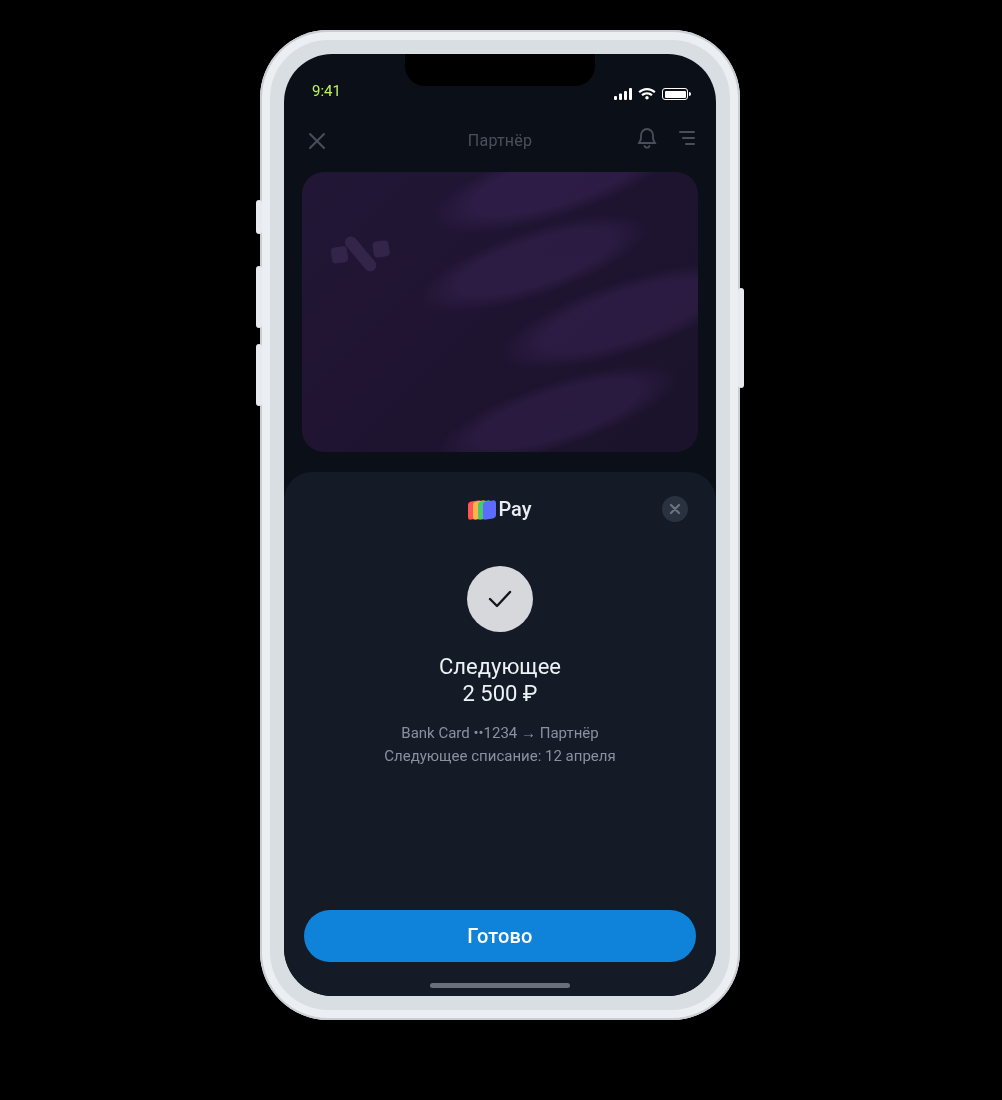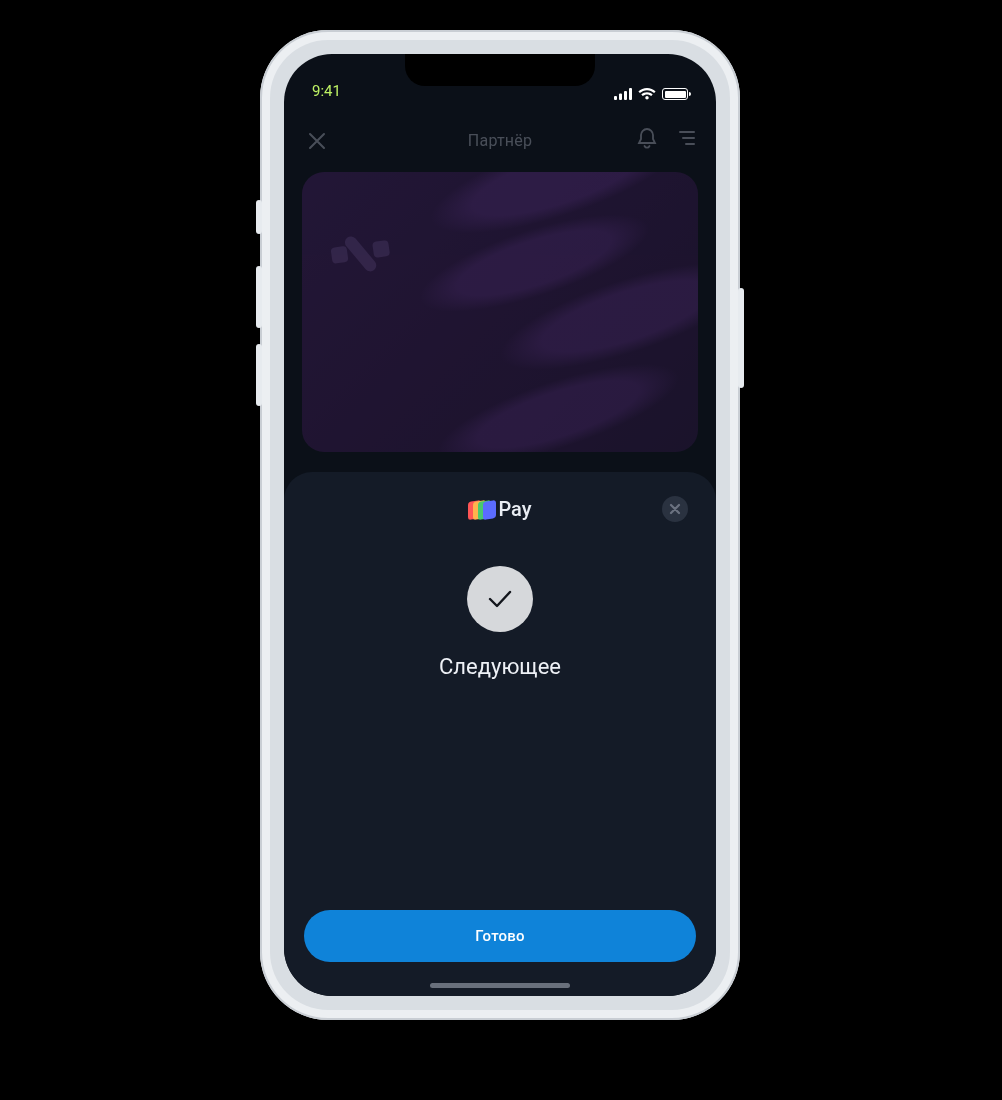--- a/index.html
+++ b/index.html
@@ -49,21 +49,21 @@
   .pay-logo .mark .m2{left:5px;background:#ffb34d;transform:skewY(-10deg);}
   .pay-logo .mark .m3{left:10px;background:#49c96e;transform:skewY(-10deg);}
   .pay-logo .mark .m4{left:15px;background:#5b6cff;transform:skewY(-10deg);}
   .pay-logo .word{color:#e9edf3;font-size:20px;font-weight:500;}
   .sheet-close{position:absolute;right:8px;top:2px;width:26px;height:26px;background:#2a3240;border-radius:50%;display:flex;align-items:center;justify-content:center;}
   .sheet-close svg{display:block;}
   .success-circle{width:66px;height:66px;background:#d6d8db;border-radius:50%;margin:28px auto 22px;display:flex;align-items:center;justify-content:center;}
   .status-title{color:#eef1f6;text-align:center;font-size:22px;font-weight:400;}
   .status-amount{color:#eef1f6;text-align:center;font-size:22px;font-weight:400;margin-top:2px;}
   .status-sub{color:#8a919e;text-align:center;font-size:15px;margin-top:16px;line-height:1.55;}
-  .done-btn{position:absolute;left:20px;right:20px;bottom:34px;height:52px;background:#0f83d9;border:none;border-radius:26px;color:#fff;font-size:15px;font-weight:500;letter-spacing:.2px;}
+  .done-btn{position:absolute;left:20px;right:20px;bottom:34px;height:52px;background:#0f83d9;border:none;border-radius:26px;color:#fff;font-size:20px;font-weight:500;letter-spacing:.2px;}
   .home-indicator{position:absolute;bottom:8px;left:50%;transform:translateX(-50%);width:140px;height:5px;background:#69707c;border-radius:3px;}
 </style>
 </head>
 <body>
 
 <div class="phone-shadow"></div>
 <div class="phone">
   <span class="btn-ext btn-silence"></span>
   <span class="btn-ext btn-volup"></span>
   <span class="btn-ext btn-voldn"></span>
@@ -147,21 +147,24 @@
           </span>
         </div>
 
         <div class="success-circle">
           <svg width="28" height="22" viewBox="0 0 28 22">
               <path fill="none" stroke="#13161c" stroke-width="2.4" stroke-linecap="round" stroke-linejoin="round" d="M4 11l7 7L24 4"></path>
             </svg>
         </div>
 
         <div class="status-title">Следующее</div>
+        <div class="status-amount">2 500 ₽</div>
         <div class="status-sub">
+          <div>Bank Card ••1234 → Партнёр</div>
+          <div>Следующее списание: 12 апреля</div>
         </div>
 
         <button class="done-btn">Готово</button>
       </div>
 
       <div class="home-indicator"></div>
     </div>
   </div>
 </div>
 

